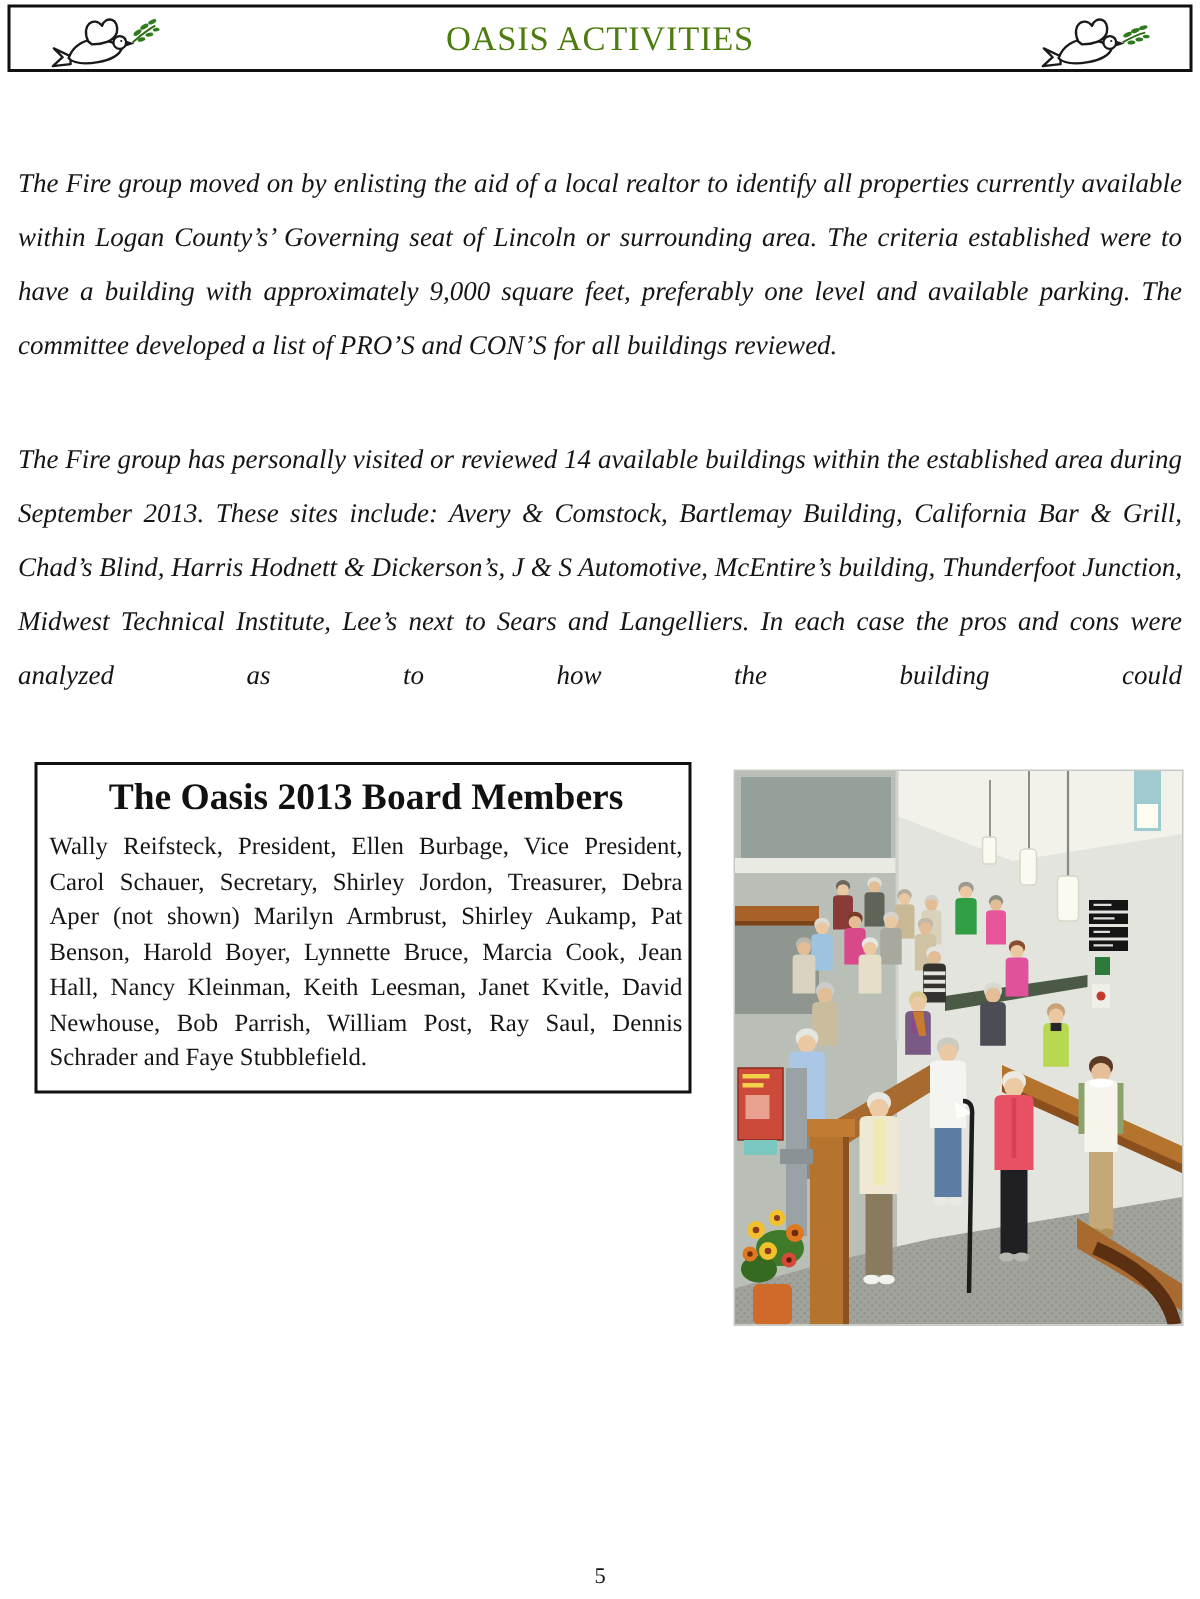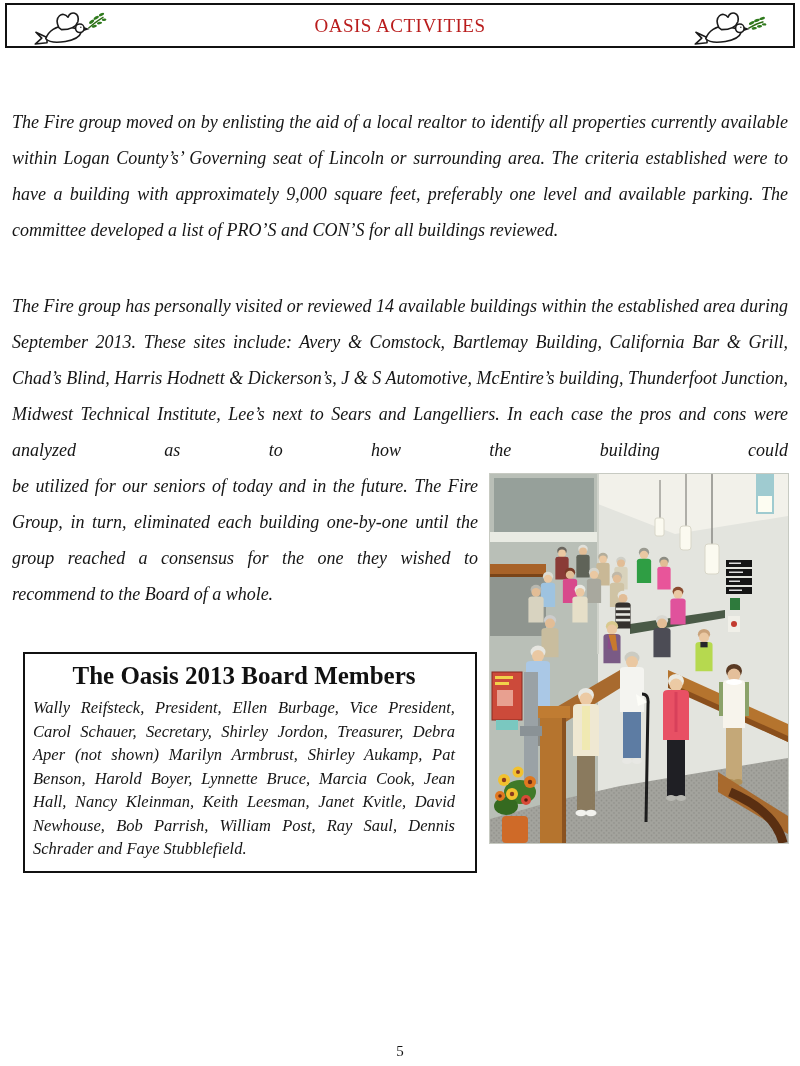--- a/index.html
+++ b/index.html
@@ -13,23 +13,23 @@
   }
   .hdr{
     position:relative;
     margin:3px 5px 0 5px;
     height:41px;
     border:2px solid #111;
     display:flex;align-items:center;justify-content:center;
     background:#fff;
   }
   .hdr-title{
-    font-size:19px;
+    font-size:23px;
     letter-spacing:.5px;
-    color:#b91c1c;
+    color:#4d7c0f;
   }
   .dove{position:absolute;top:1px;width:74px;height:42px;}
   .dove.left{left:26px;}
   .dove.right{right:26px;}
   .content{padding:56px 12px 0 12px;}
   .body-par{
     margin:0;
     font-size:18px;
     line-height:36px;
     text-align:justify;
@@ -42,36 +42,35 @@
     width:298px;height:369px;
     margin:6px 0 6px 12px;
     outline:1px solid #c7cac2;
     background:#dfe0da;
   }
   .photo svg{display:block;width:298px;height:369px;}
   .board-box{
     width:422px;
     border:2px solid #111;
     margin:40px 0 0 11px;
-    padding:4px 20px 10px 8px;
+    padding:4px 4px 10px 8px;
   }
   .board-title{
     margin:2px 0 4px 0;
     text-align:center;
     font-size:25px;
     font-weight:bold;
     line-height:32px;
     color:#111;
   }
   .board-members{
     margin:0;
     font-size:16.5px;
     line-height:23.5px;
     text-align:justify;
-    font-style:italic;
   }
   .clearfix{clear:both;}
   .footer{
     position:absolute;
     bottom:6px;left:0;width:100%;
     text-align:center;
     font-size:15px;
   }
 </style>
 </head>
@@ -362,21 +361,20 @@
               <circle cx="22" cy="320" r="2.2" fill="#8a3a20"></circle>
             <circle cx="36" cy="326" r="5" fill="#d84a38"></circle>
               <circle cx="36" cy="326" r="1.8" fill="#5a1a0e"></circle>
             <circle cx="10" cy="322" r="5" fill="#e07820"></circle>
               <circle cx="10" cy="322" r="1.8" fill="#6a2a14"></circle>
             <rect x="12" y="342" width="26" height="27" rx="4" fill="#cf6a28"></rect>
           </g>
         </svg>
       </div>
 
-      <p class="body-par">be utilized for our seniors of today and in the future.  The Fire Group, in turn, eliminated each building one-by-one until the group reached a consensus for the one they wished to recommend to the Board of a whole.</p>
 
       <div class="board-box">
         <div class="board-title">The Oasis 2013 Board Members</div>
         <p class="board-members">Wally Reifsteck, President, Ellen Burbage, Vice President, Carol Schauer, Secretary, Shirley Jordon, Treasurer, Debra Aper (not shown) Marilyn Armbrust, Shirley Aukamp, Pat Benson, Harold Boyer, Lynnette Bruce, Marcia Cook, Jean Hall, Nancy Kleinman, Keith Leesman, Janet Kvitle, David Newhouse, Bob Parrish, William Post, Ray Saul, Dennis Schrader and Faye Stubblefield.</p>
       </div>
 
       <div class="clearfix"></div>
     </div>
   </div>
 

